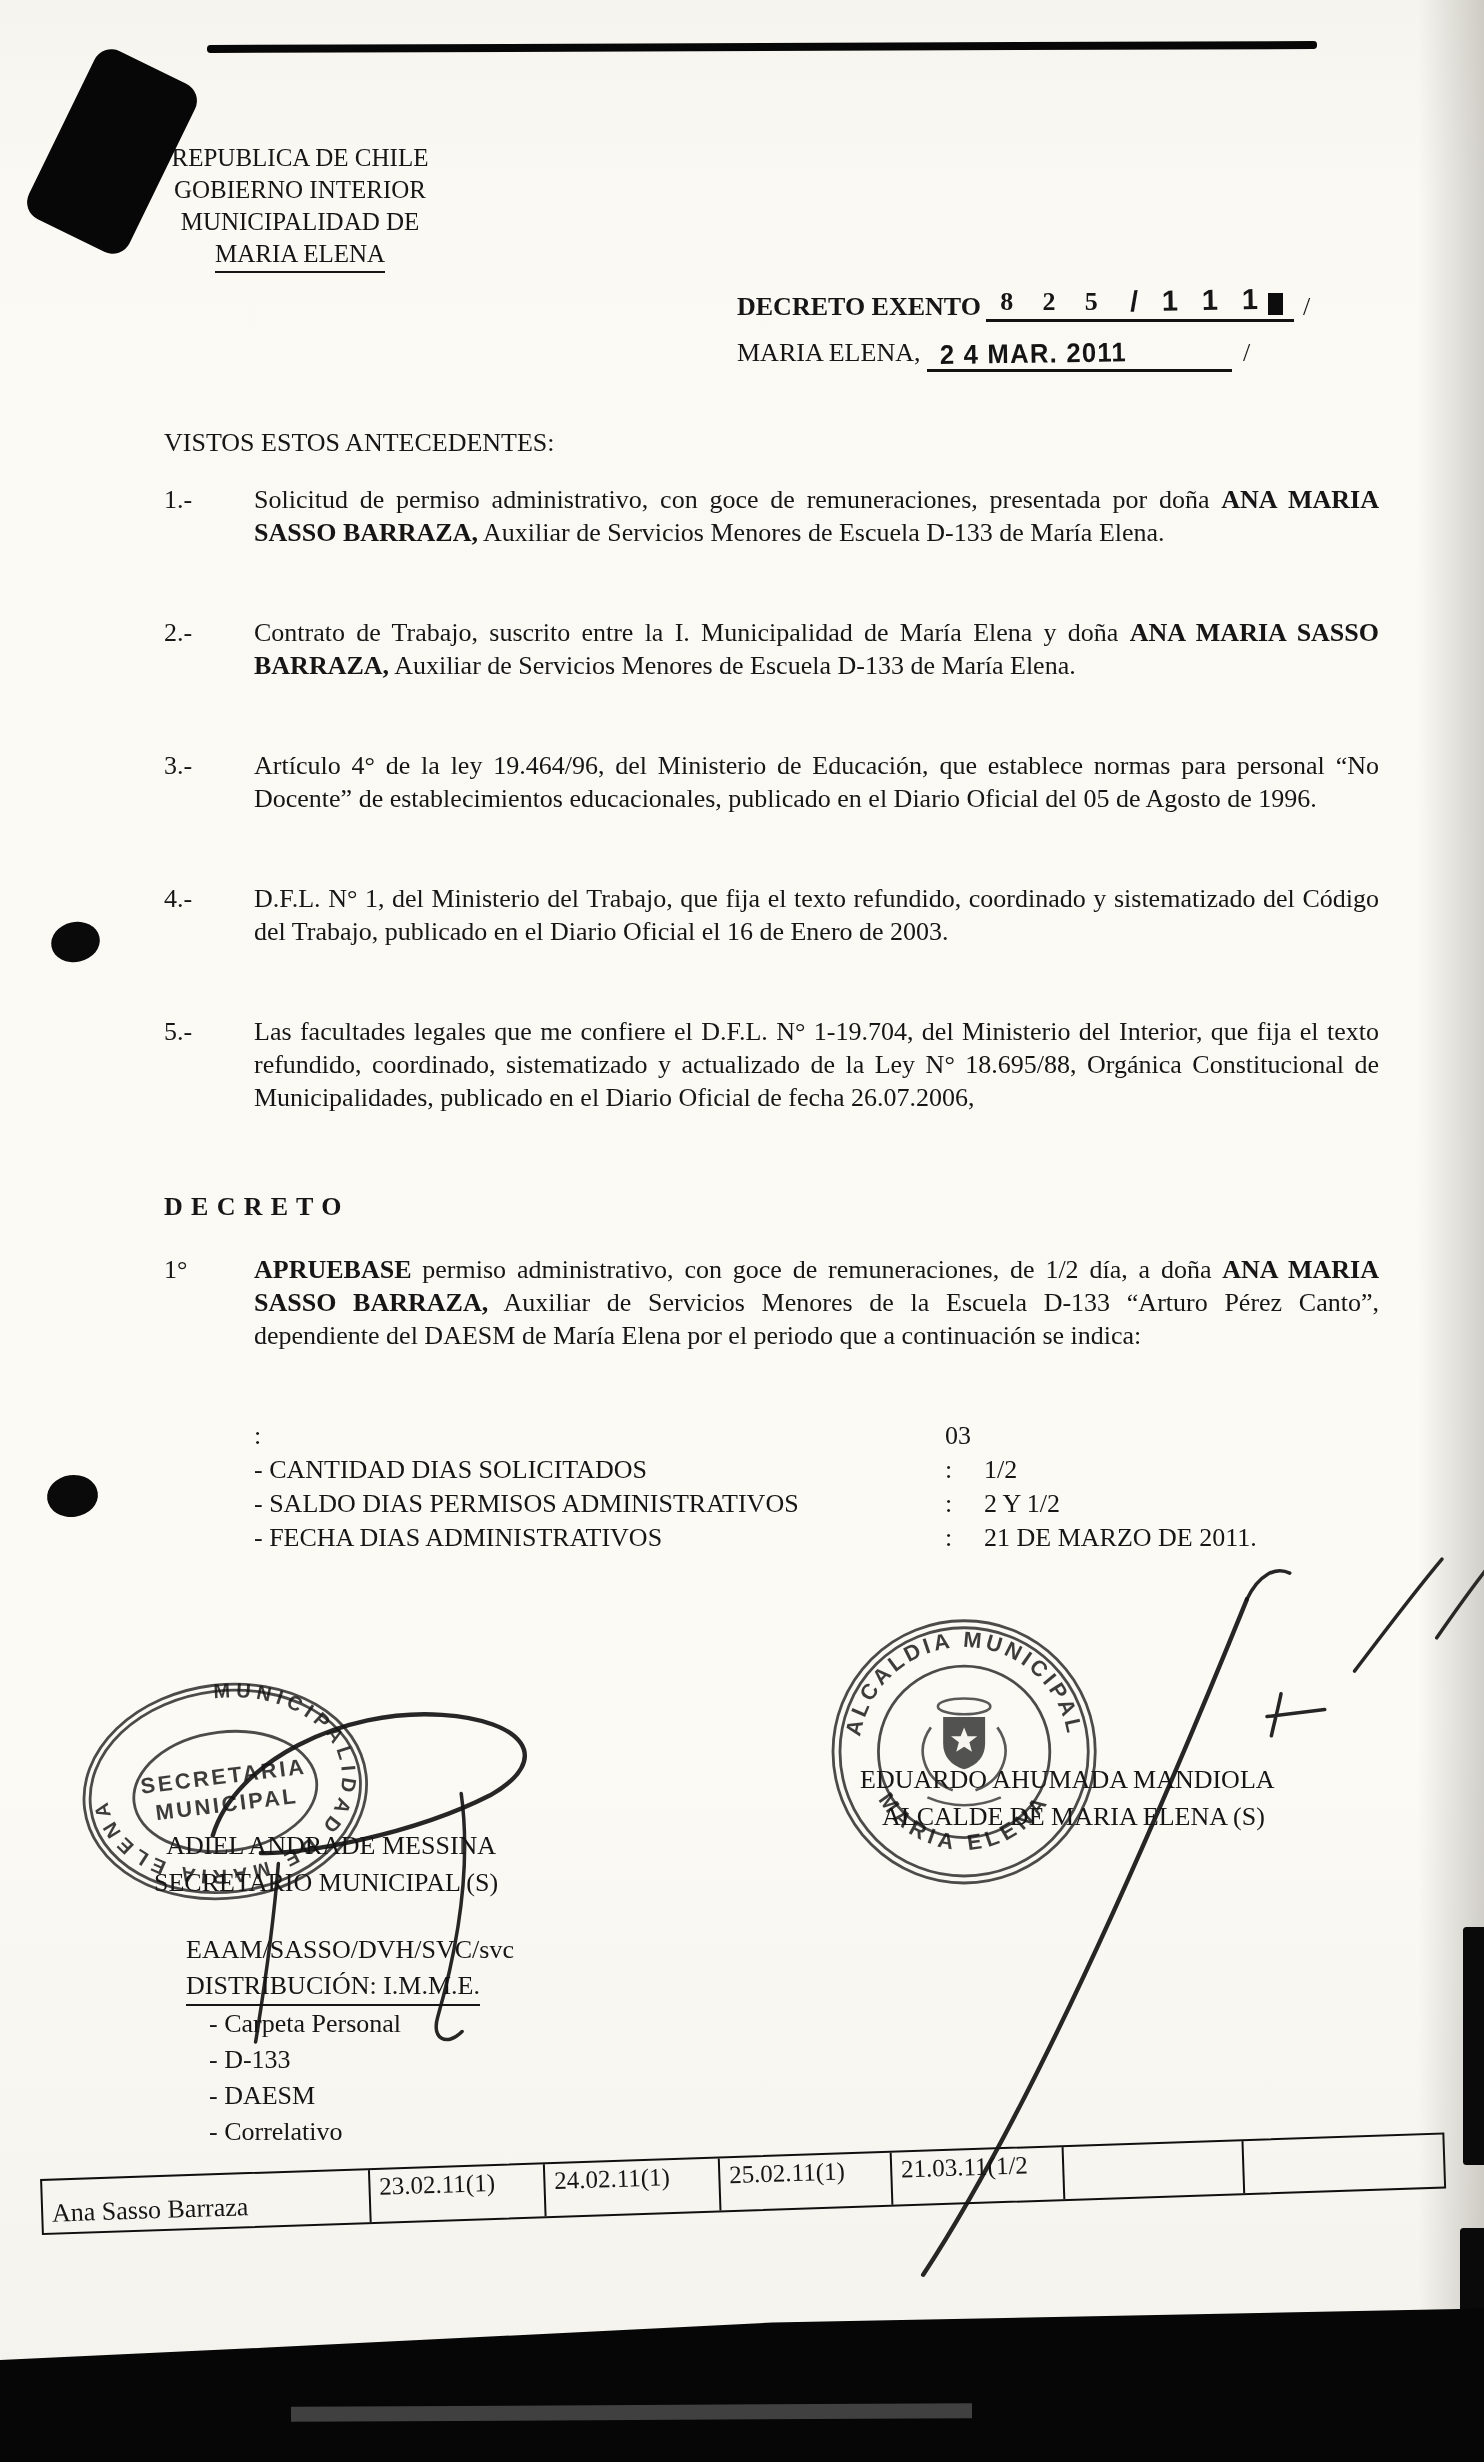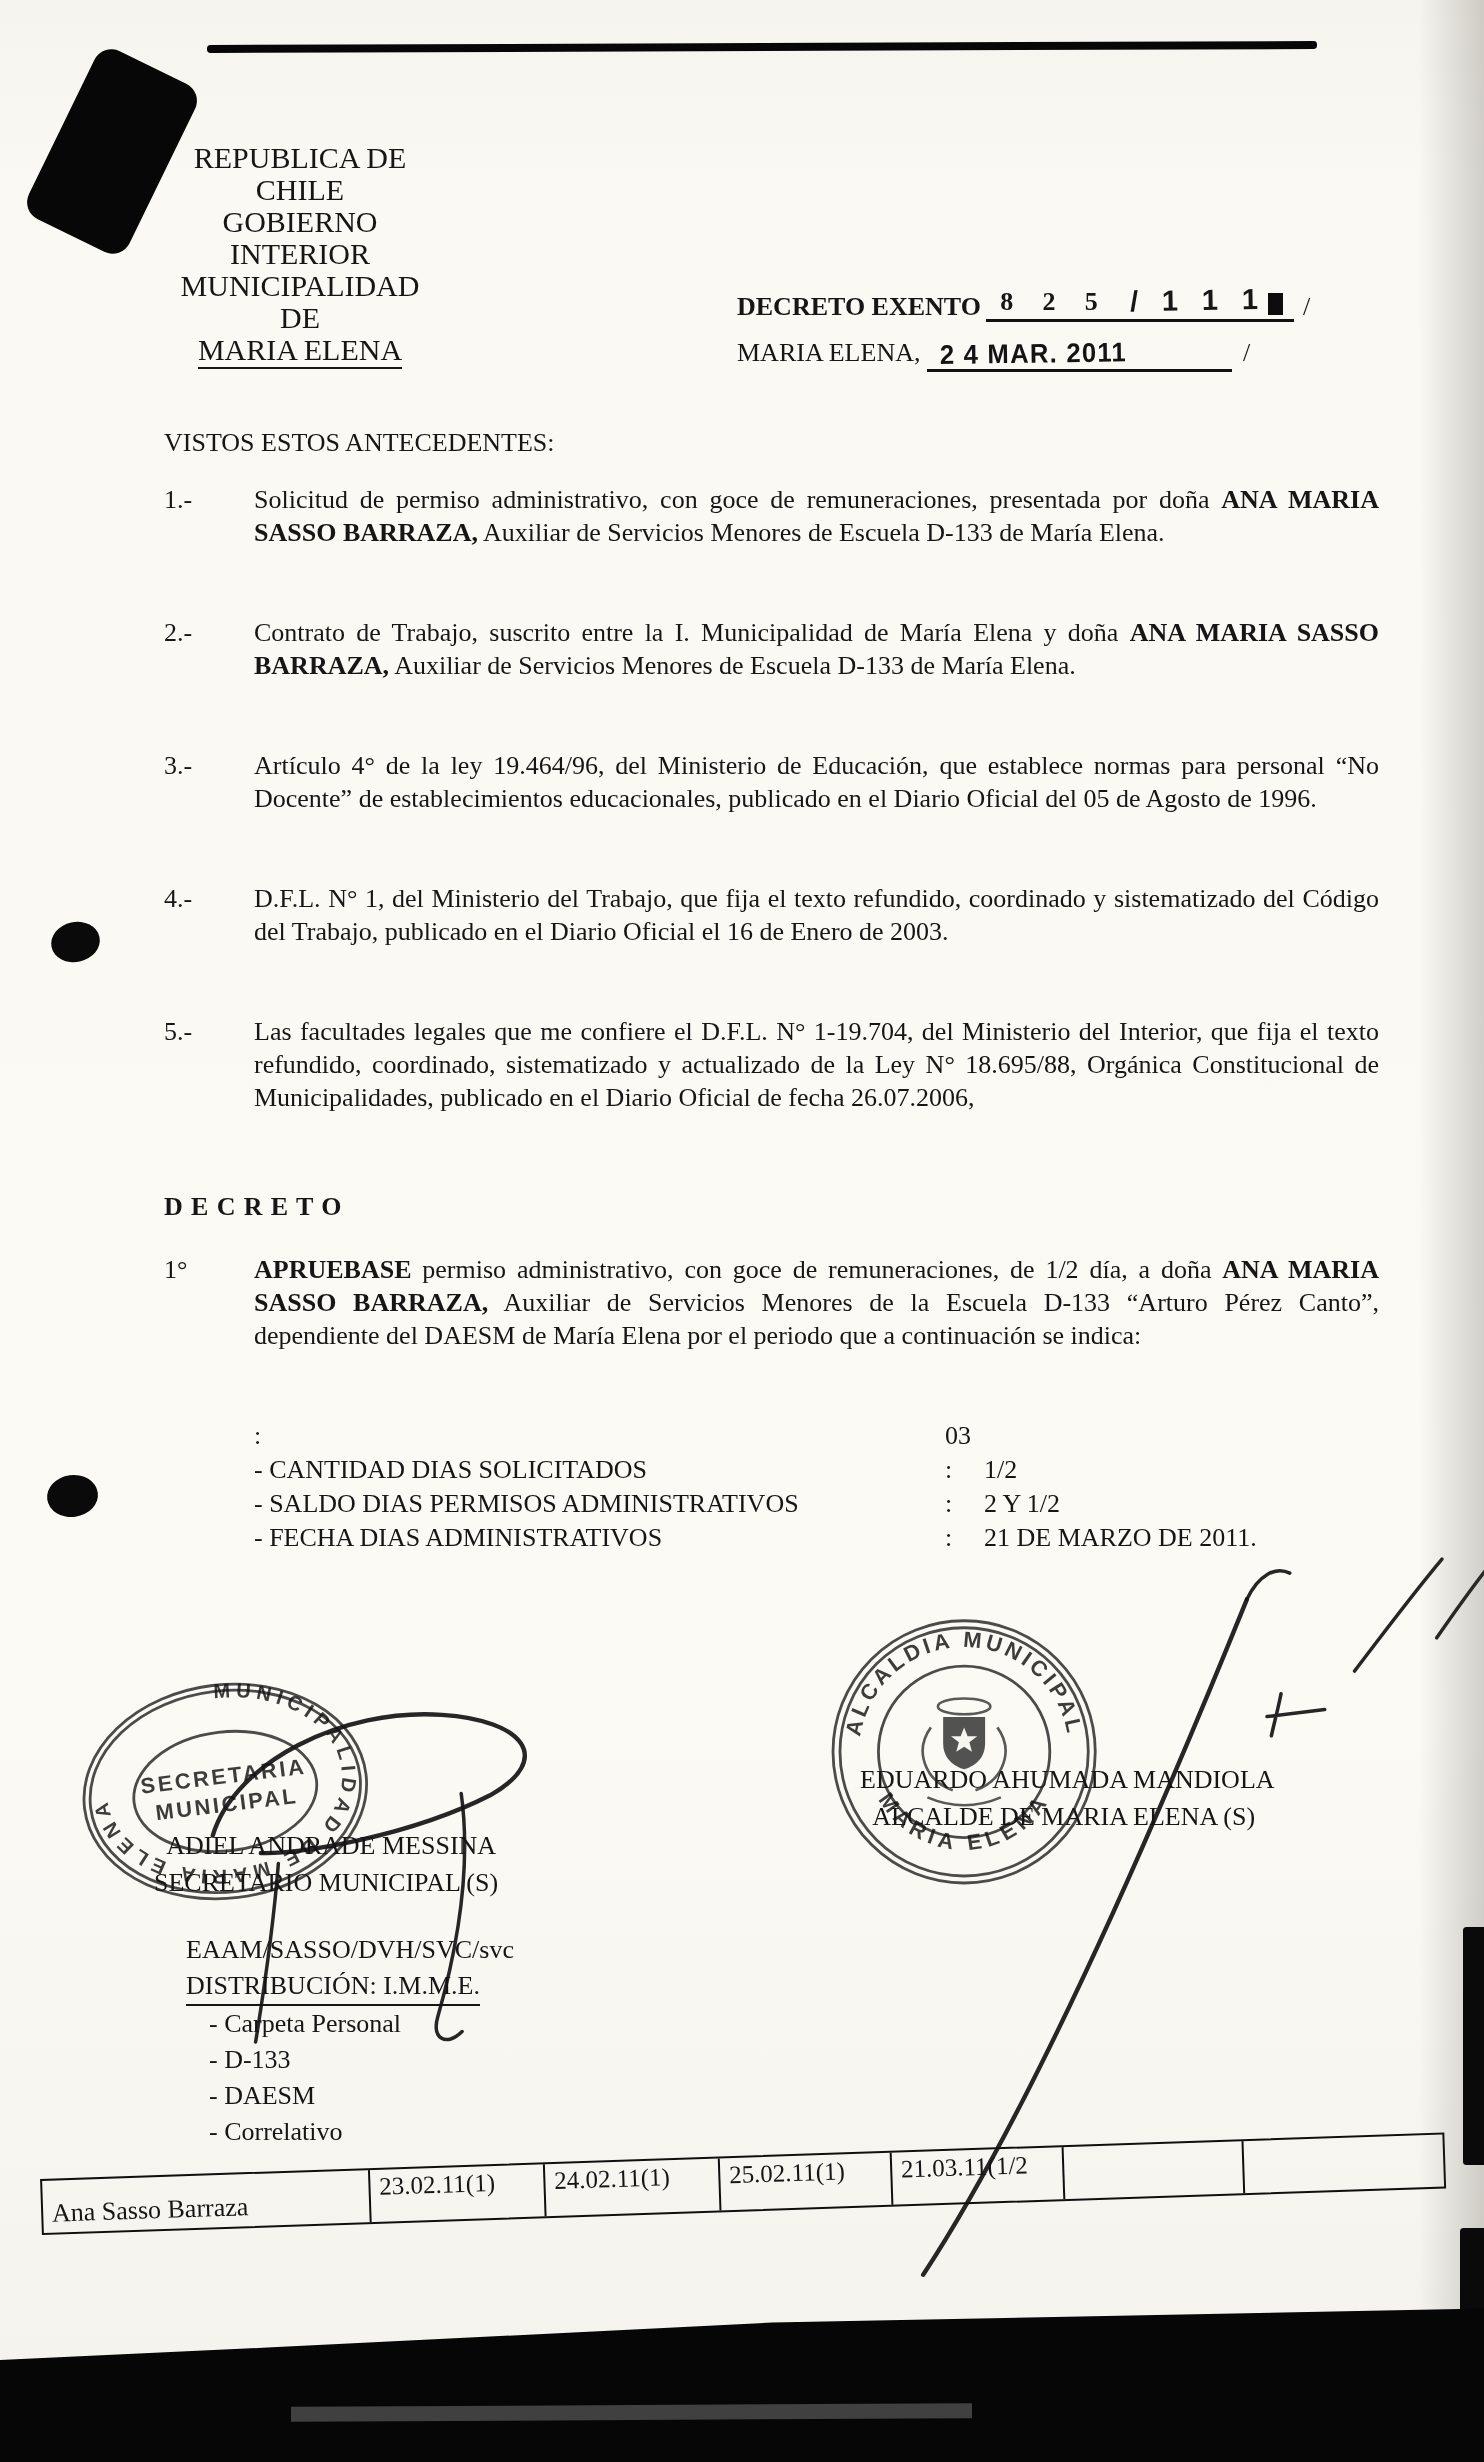--- a/index.html
+++ b/index.html
@@ -5,21 +5,21 @@
   * { margin:0; padding:0; box-sizing:border-box; }
   html,body { background:#111; }
   .page{
     position:relative; width:1485px; height:2462px; overflow:hidden;
     background:linear-gradient(180deg,#f5f4ee 0%, #faf9f4 8%, #fbfaf5 70%, #f3f2ec 100%);
     font-family:"Liberation Serif","DejaVu Serif",serif; color:#161616;
   }
   .abs{ position:absolute; }
 
   
-  .header-block{ left:158px; top:142px; width:284px; text-align:center; font-size:30px; line-height:32px; }
+  .header-block{ left:158px; top:142px; width:284px; text-align:center; font-size:25px; line-height:32px; }
   .hl-last{ display:inline-block; border-bottom:2.2px solid #161616; padding-bottom:0.9px; }
 
   
   .decree-row{ left:737px; top:284px; display:flex; align-items:flex-end; font-size:26px; }
   .decree-label{ font-weight:bold; white-space:nowrap; }
   .decree-fill{ width:308px; border-bottom:3.1px solid #121212; display:flex; align-items:flex-end; padding:0 3.5px 1.8px 14px; margin-left:5.3px; }
   .decree-typed{ font-weight:bold; letter-spacing:11.4px; white-space:nowrap; }
   .decree-hand{ font-family:"Liberation Sans","DejaVu Sans",sans-serif; font-weight:bold; font-size:29px; letter-spacing:7.9px; margin-left:21px; transform:rotate(-1deg); white-space:nowrap; }
   .decree-blot{ width:15px; height:22px; background:#0d0d0d; margin-left:1.8px; margin-bottom:1.8px; }
   .decree-slash{ margin-left:8.8px; }
@@ -39,21 +39,21 @@
   .b{ font-weight:bold; }
   .dheading{ left:164px; top:1192px; font-size:26px; font-weight:bold; letter-spacing:0.9px; }
   .dpar{ left:164px; top:1253px; width:1215px; display:flex; }
   .resol{ left:254px; top:1419px; }
   .res-row{ display:grid; grid-template-columns:691px 39px auto; font-size:26px; line-height:34px; }
   .closing{ left:254px; top:1596px; font-size:26px; }
 
   
   .sig-name-left{ left:154px; top:1827px; font-size:26px; line-height:37px; }
   .sig-name-left .l1{ margin-left:12.3px; }
-  .sig-name-right{ left:860px; top:1761px; font-size:26px; line-height:37px; }
+  .sig-name-right{ left:860px; top:1761px; font-size:26px; line-height:37px;text-align:center; }
   .sig-name-right .l2{ margin-left:12.3px; }
   .footer{ left:186px; top:1932px; font-size:26px; line-height:36px; }
   .dist{ border-bottom:2.2px solid #161616; display:inline-block; }
   .copies{ margin-left:23px; }
 
   
   .logtable{ left:41px; top:2179px; width:1405px; height:56px; display:flex; border:2.6px solid #0f0f0f;
              transform:rotate(-1.9deg); transform-origin:0 50%; background:rgba(255,255,255,0.0); }
   .tcell{ border-left:2.6px solid #0f0f0f; display:flex; padding:2.6px 8.8px; overflow:hidden; white-space:nowrap; }
   .tcell.name{ border-left:none; align-items:flex-end; font-size:26px; padding-bottom:4.4px; }

